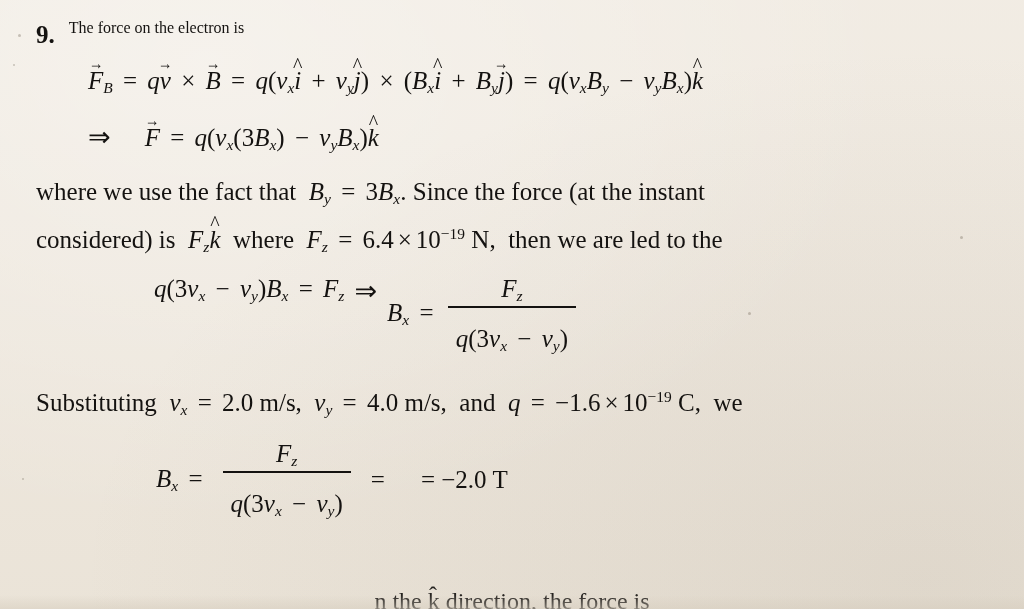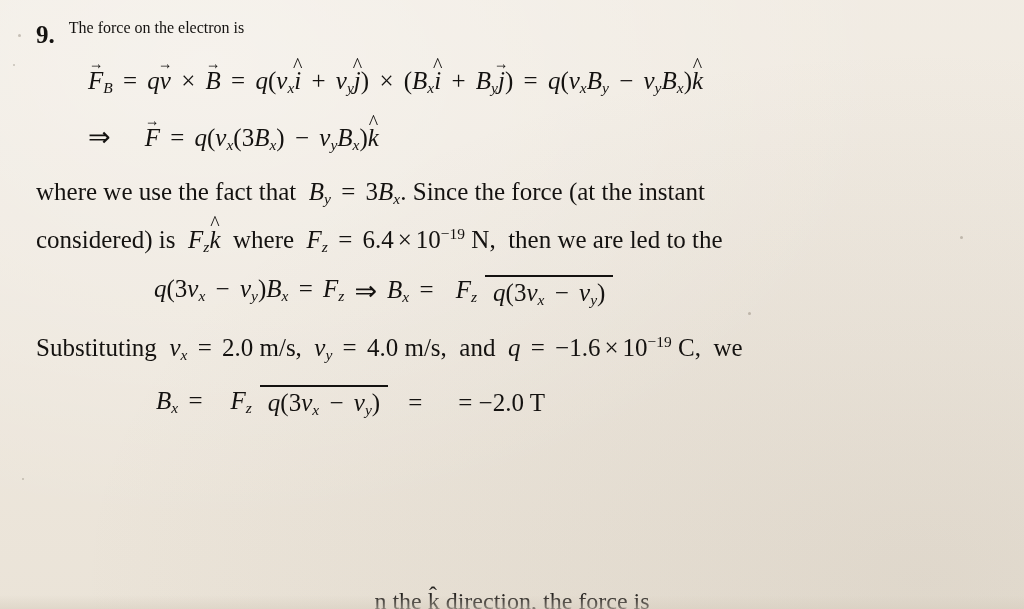--- a/index.html
+++ b/index.html
@@ -82,21 +82,21 @@
   }
   .eq-4 {
     margin: 18px 0 0 120px;
     font-size: 25px;
     display: flex;
     align-items: center;
     gap: 12px;
   }
 
   .substituting {
-    margin-top: 20px;
+    margin-top: 28px;
   }
 
   
   i.m { font-style: italic; }
   .vec {
     position: relative;
     display: inline-block;
     font-style: italic;
   }
   .vec::after {
@@ -126,32 +126,32 @@
     font-size: 0.62em;
     font-style: italic;
     vertical-align: -0.28em;
   }
   sup {
     font-size: 0.62em;
     vertical-align: 0.56em;
   }
   .frac {
     display: inline-flex;
-    flex-direction: row;
+    flex-direction: column;
     align-items: center;
     vertical-align: middle;
     margin: 0 4px;
   }
   .frac .num {
     padding: 0 8px 2px 8px;
     line-height: 1.1;
   }
   .frac .den {
     border-top: 2px solid #141210;
-    padding: 2px 8px 0 8px;
+    padding: 17px 8px 0 8px;
     line-height: 1.15;
   }
   .op { padding: 0 4px; }
 
   .speck {
     position: absolute;
     background: rgba(90,78,62,0.30);
     border-radius: 50%;
     pointer-events: none;
   }

